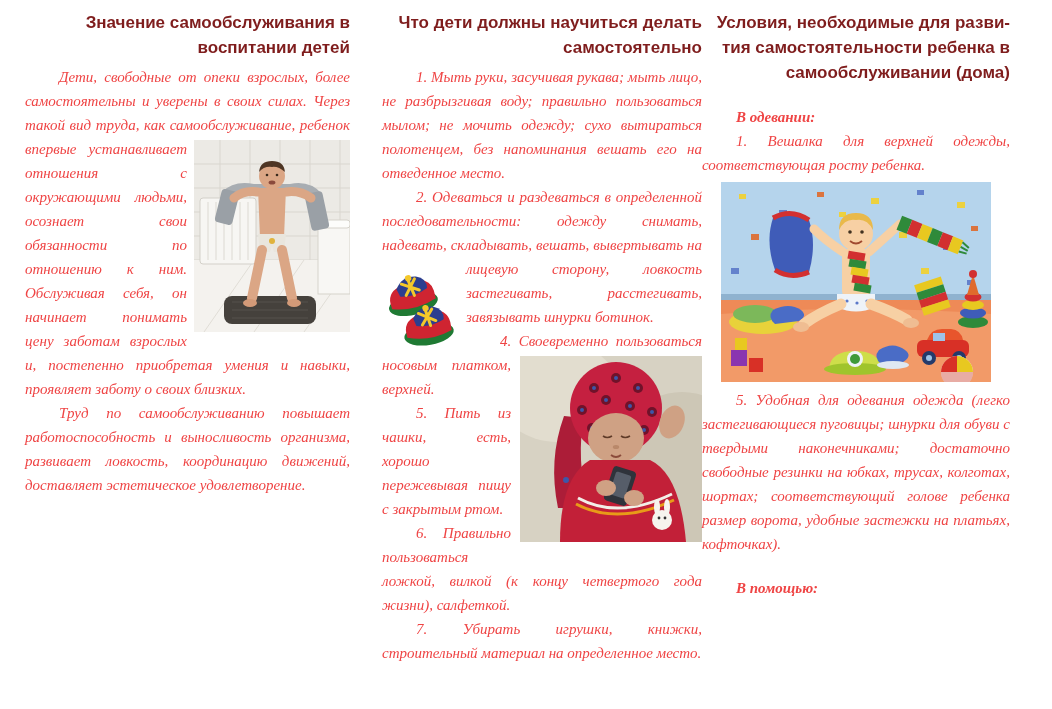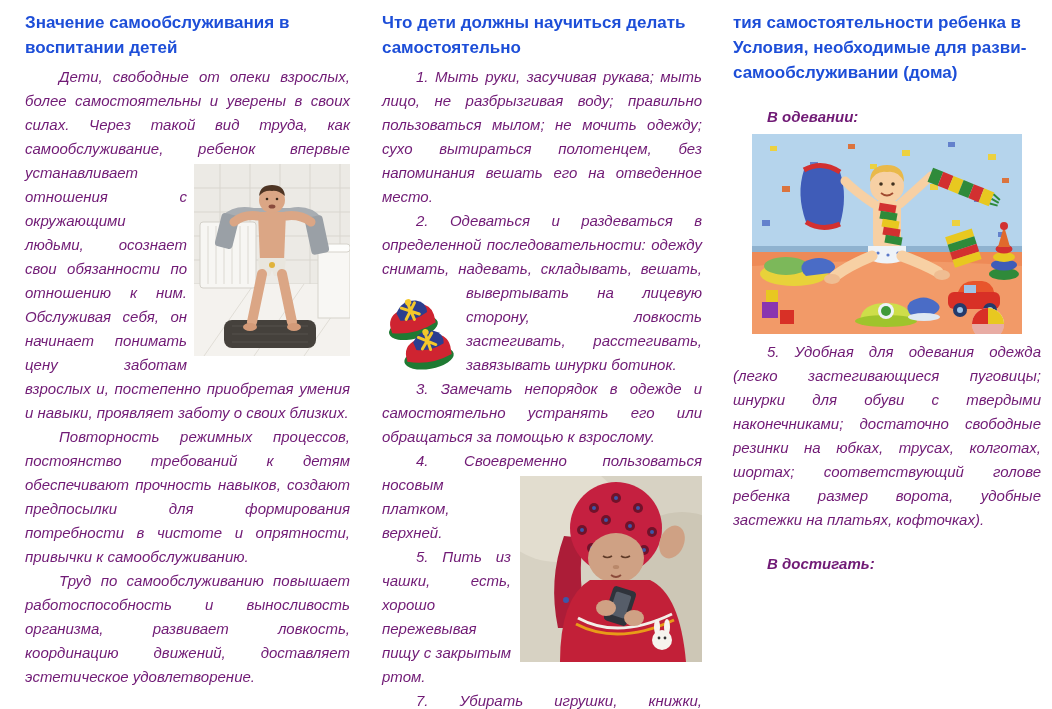--- a/index.html
+++ b/index.html
@@ -7,38 +7,38 @@
     position:relative;
     width:1052px;height:709px;
     background:#ffffff;
     overflow:hidden;
     box-sizing:border-box;
     padding:8px 11px 0 25px;
     display:flex;
   }
   .col{box-sizing:border-box;}
   .col-1{width:325px;margin-right:32px;}
-  .col-2{width:320px;margin-right:31px;}
+  .col-2{width:320px;}
   .col-3{width:308px;}
   .head{
     font-family:"Liberation Sans",sans-serif;
     font-weight:bold;
-    color:#1d4ed8;
+    color:#7f1d1d;
     font-size:17px;
     line-height:25px;
-    text-align:left;
+    text-align:right;
     margin:2px 0 5px 0;
   }
   .head .hline{display:block;}
   .body p{
-    font-family:Liberation Sans, sans-serif;
+    font-family:Liberation Serif, serif;
     font-style:italic;
     font-size:15px;
     line-height:24px;
-    color:#701a75;
+    color:#ef4444;
     text-align:justify;
     text-indent:34px;
     margin:0;
     hyphens:auto;
   }
   .body p.sub{font-weight:bold;margin-top:20px;}
   .ph{display:inline-block;line-height:0;}
   .ph svg{display:block;}
   .ph-boy{float:right;width:156px;height:192px;margin:3px 0 2px 7px;}
   .ph-shoes{float:left;width:74px;height:90px;margin:3px 10px 2px 0;}
@@ -106,21 +106,20 @@
           <path d="M64 94 L92 94 L90 112 L80 112 L78 106 L76 112 L66 112 Z" fill="#e9e6de"></path>
           <circle cx="78" cy="101" r="3" fill="#e0b33c"></circle>
           <path d="M68 110 L58 158" stroke="#dba685" stroke-width="10" stroke-linecap="round"></path>
           <path d="M88 110 L98 158" stroke="#dba685" stroke-width="10" stroke-linecap="round"></path>
           <ellipse cx="56" cy="163" rx="7" ry="4" fill="#d39a78"></ellipse>
           <ellipse cx="100" cy="163" rx="7" ry="4" fill="#d39a78"></ellipse>
         </svg>
       </span>
       <span>отношения с окружающими людьми, осознает свои обязанности по отношению к ним. Обслуживая себя, он начинает понимать цену заботам взрослых и, постепенно приобретая умения и навыки, проявляет заботу о своих близких.</span>
     </p>
-    <p>Повторность режимных процессов, постоянство требований к детям обеспечивают прочность навыков, создают предпосылки для формирования потребности в чистоте и опрятности, привычки к самообслуживанию.</p>
     <p>Труд по самообслуживанию повышает работоспособность и выносливость организма, развивает ловкость, координацию движений, доставляет эстетическое удовлетворение.</p>
   </div>
 
   <div class="col col-2 body">
     <h1 class="head">Что дети должны научиться делать самостоятельно</h1>
     <p>1. Мыть руки, засучивая рукава; мыть лицо, не разбрызгивая воду; правильно пользоваться мылом; не мочить одежду; сухо вытираться полотенцем, без напоминания вешать его на отведенное место.</p>
     <p>
       <span>2. Одеваться и раздеваться в определенной последовательности: одежду снимать, надевать, складывать, вешать, вывертывать</span>
       <span class="ph ph-shoes">
         <svg viewBox="0 0 74 90" width="74" height="90" aria-hidden="true">
@@ -133,21 +132,20 @@
               <path d="M21 14 L37 24 M35 12 L23 26 M28 9 L31 28" stroke="#f4c82a" stroke-width="3" fill="none" stroke-linecap="round"></path>
               <circle cx="29" cy="10" r="3.2" fill="#f4c82a"></circle>
             </g>
           </defs>
           <use href="#shoe" transform="translate(2 8) rotate(-14 28 30)"></use>
           <use href="#shoe" transform="translate(18 38) rotate(-10 28 30)"></use>
         </svg>
       </span>
       <span>на лицевую сторону, ловкость застегивать, расстегивать, завязывать шнурки ботинок.</span>
     </p>
-    <p>3. Замечать непорядок в одежде и самостоятельно устранять его или обращаться за помощью к взрослому.</p>
     <p>
       <span>4. Своевременно пользоваться носовым</span>
       <span class="ph ph-baby">
         <svg viewBox="0 0 182 186" width="182" height="186" aria-hidden="true">
           <rect width="182" height="186" fill="#d7d2c3"></rect>
           <ellipse cx="38" cy="36" rx="62" ry="50" fill="#e2ddcf"></ellipse>
           <ellipse cx="162" cy="120" rx="72" ry="84" fill="#cdc7b6"></ellipse>
           <path d="M44 60 Q28 104 38 152 L68 152 Q56 100 64 62 Z" fill="#ac1d38"></path>
           <circle cx="46" cy="124" r="3" fill="#3d57a8"></circle>
             <circle cx="52" cy="142" r="3" fill="#2f9a6a"></circle>
@@ -189,30 +187,32 @@
           <circle cx="142" cy="164" r="10" fill="#f6f4ee"></circle>
           <ellipse cx="137" cy="151" rx="3" ry="8" fill="#f6f4ee"></ellipse>
           <ellipse cx="147" cy="151" rx="3" ry="8" fill="#f6f4ee"></ellipse>
           <circle cx="139" cy="162" r="1.4" fill="#333"></circle>
             <circle cx="145" cy="162" r="1.4" fill="#333"></circle>
         </svg>
       </span>
       <span>платком, верхней.</span>
     </p>
     <p>5. Пить из чашки, есть, хорошо пережевывая пищу с закрытым ртом.</p>
+    <p>6. Правильно пользоваться ложкой, вилкой (к концу четвертого года жизни), салфеткой.</p>
     <p>7. Убирать игрушки, книжки, строительный материал на определенное место.</p>
   </div>
 
   <div class="col col-3 body">
     <h1 class="head">
+      <span class="hline">Условия, необходимые для разви-</span>
       <span class="hline">тия самостоятельности ребенка в</span>
-      <span class="hline">Условия, необходимые для разви-</span>
       <span class="hline">самообслуживании (дома)</span>
     </h1>
     <p class="sub">В одевании:</p>
+    <p>1. Вешалка для верхней одежды, соответствующая росту ребенка.</p>
     <span class="ph ph-cartoon">
       <svg viewBox="0 0 270 200" width="270" height="200" aria-hidden="true">
         <rect width="270" height="118" fill="#b5d4ec"></rect>
         <g opacity="0.9">
           <rect x="18" y="12" width="7" height="5" fill="#f2d12e"></rect>
             <rect x="58" y="28" width="8" height="6" fill="#5b79c9"></rect>
           <rect x="96" y="10" width="7" height="5" fill="#e06a2c"></rect>
             <rect x="150" y="16" width="8" height="6" fill="#f2d12e"></rect>
           <rect x="196" y="8" width="7" height="5" fill="#5b79c9"></rect>
             <rect x="236" y="20" width="8" height="6" fill="#f2d12e"></rect>
@@ -294,17 +294,17 @@
         <rect x="14" y="156" width="12" height="12" fill="#e8c820"></rect>
         <path d="M108 186 q2 -17 26 -17 q24 0 26 17 z" fill="#cede4a"></path>
         <ellipse cx="134" cy="187" rx="31" ry="6" fill="#9fc42c"></ellipse>
         <circle cx="134" cy="177" r="8" fill="#eef3f8"></circle>
           <circle cx="134" cy="177" r="5" fill="#3f9a3a"></circle>
         <path d="M158 168 q14 -9 26 0 q8 6 -2 12 l-22 2 q-8 -7 -2 -14 z" fill="#4a6cc6"></path>
         <ellipse cx="172" cy="183" rx="16" ry="4" fill="#dfe8f2"></ellipse>
       </svg>
     </span>
     <p>5. Удобная для одевания одежда (легко застегивающиеся пуговицы; шнурки для обуви с твердыми наконечниками; достаточно свободные резинки на юбках, трусах, колготах, шортах; соответствующий голове ребенка размер ворота, удобные застежки на платьях, кофточках).</p>
-    <p class="sub">В достигать:</p>
+    <p class="sub">В помощью:</p>
 
   </div>
 
 </div>
 
 </body></html>

